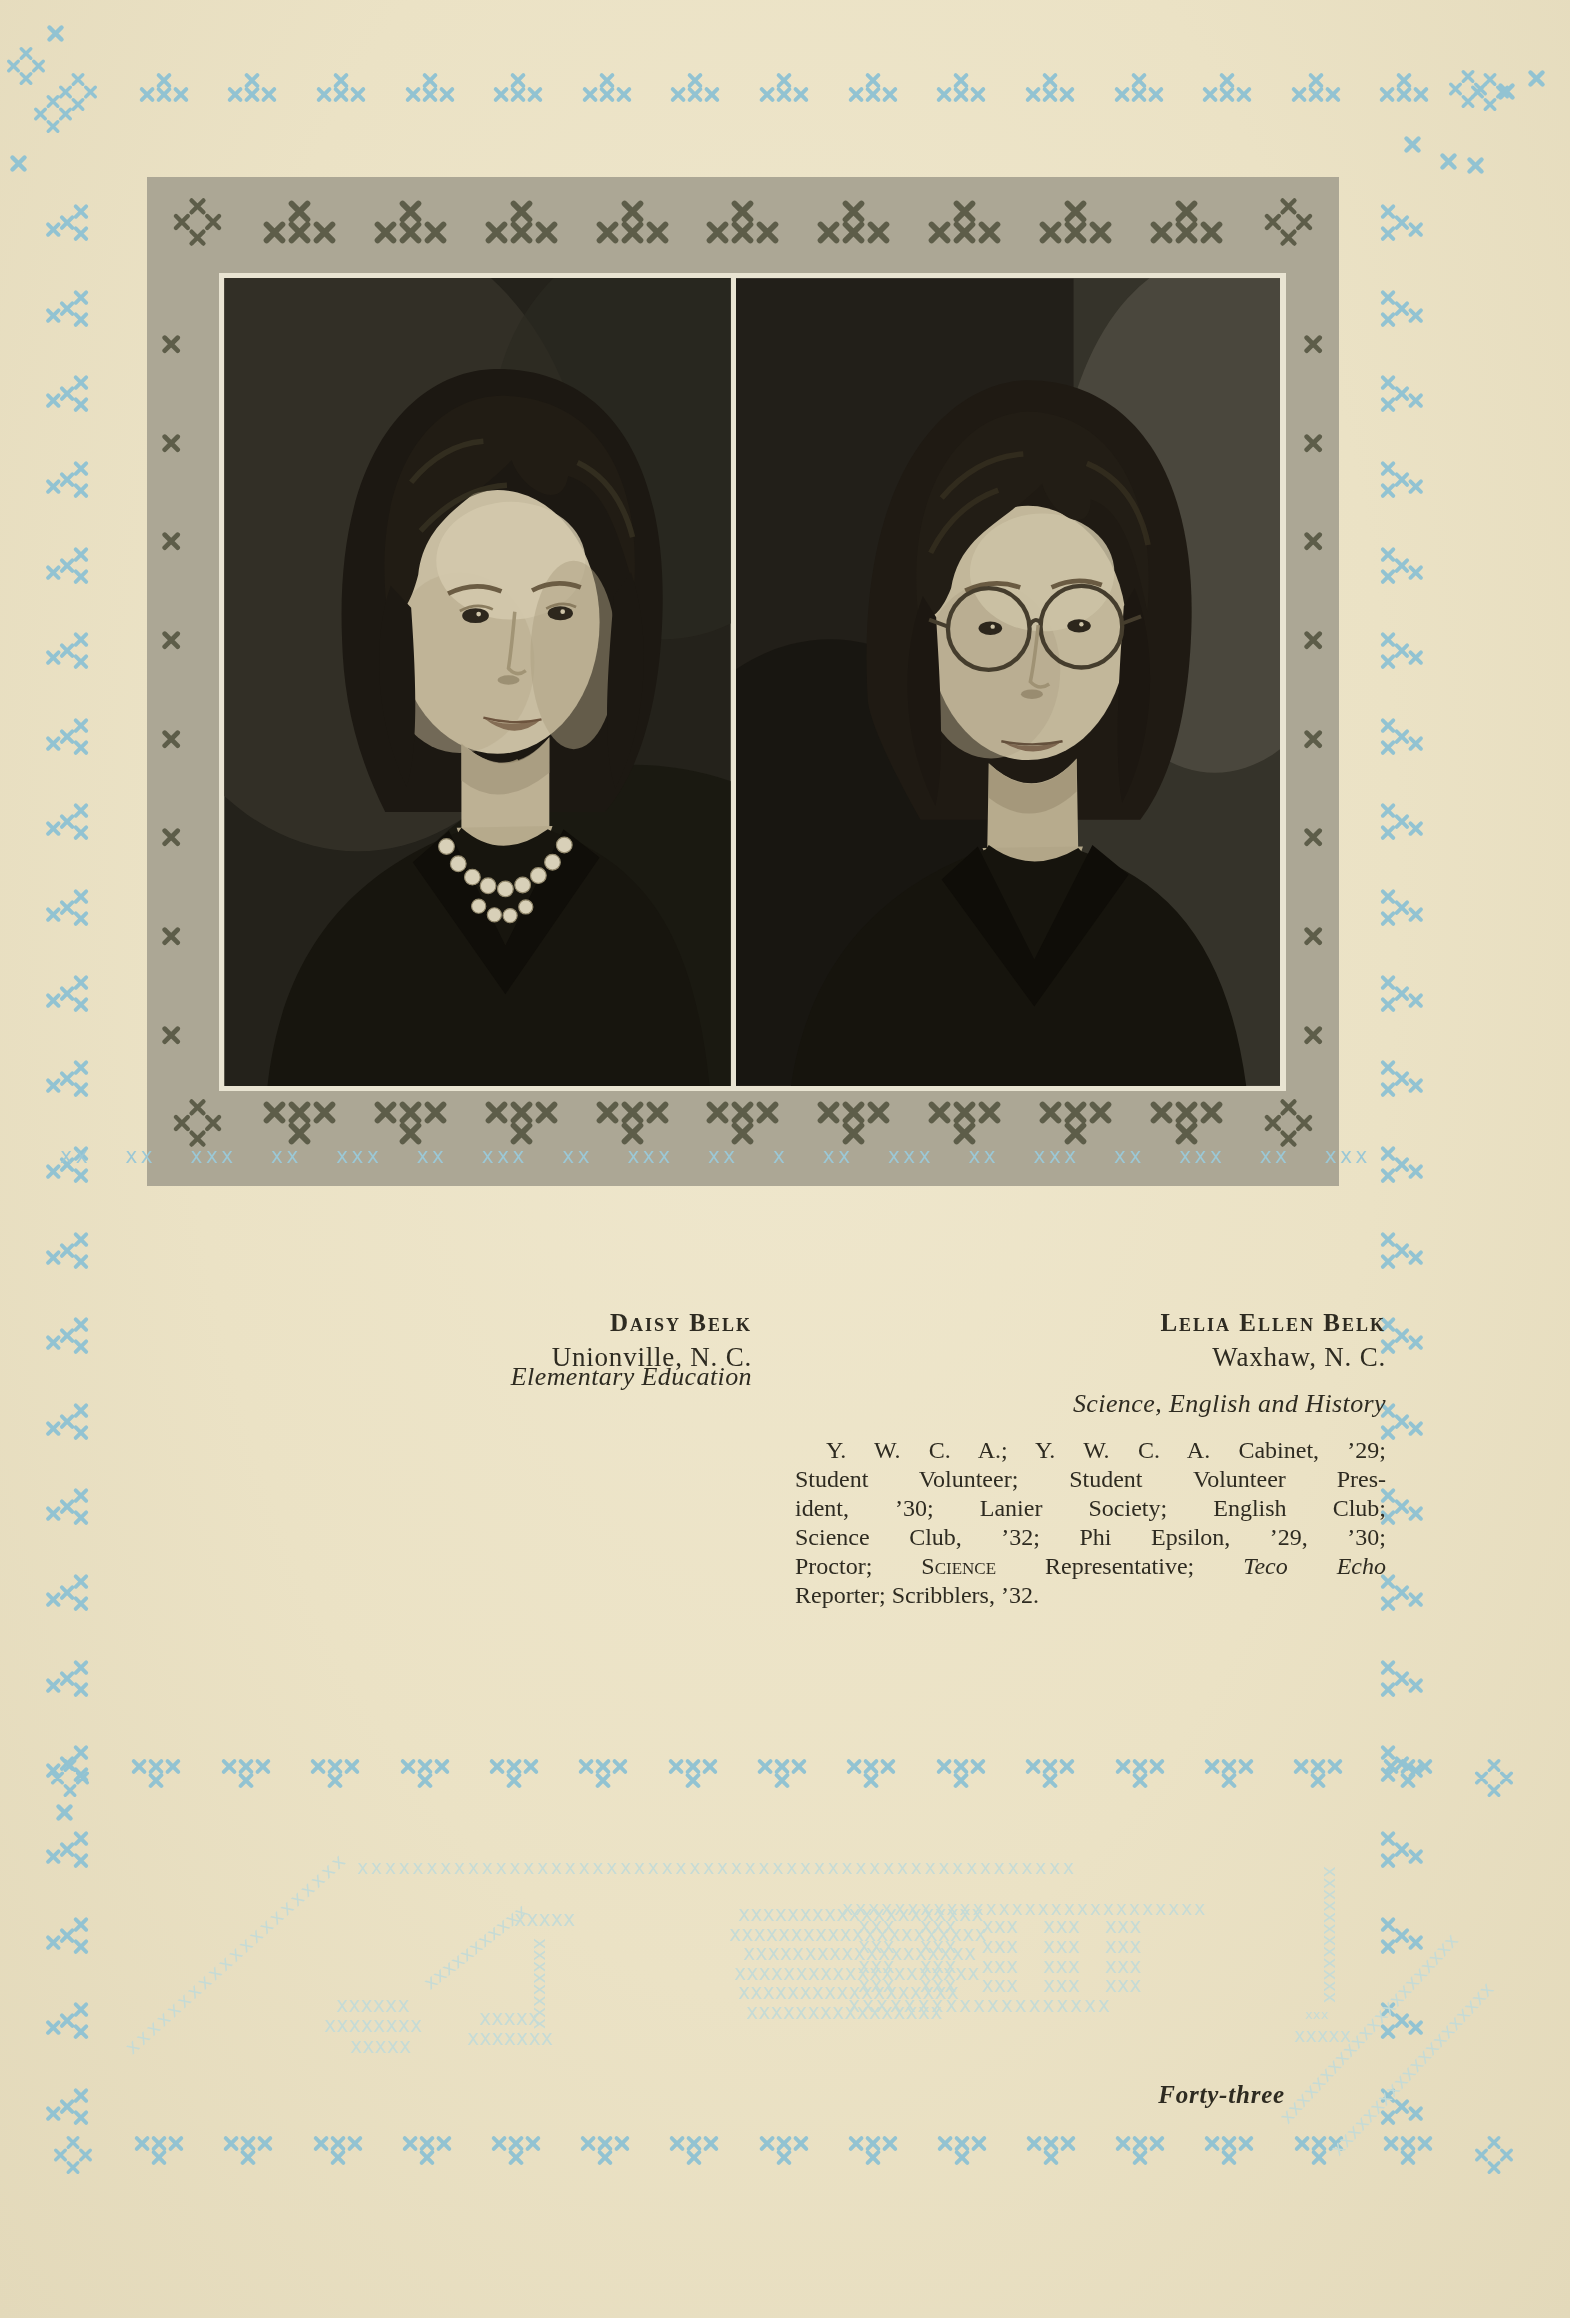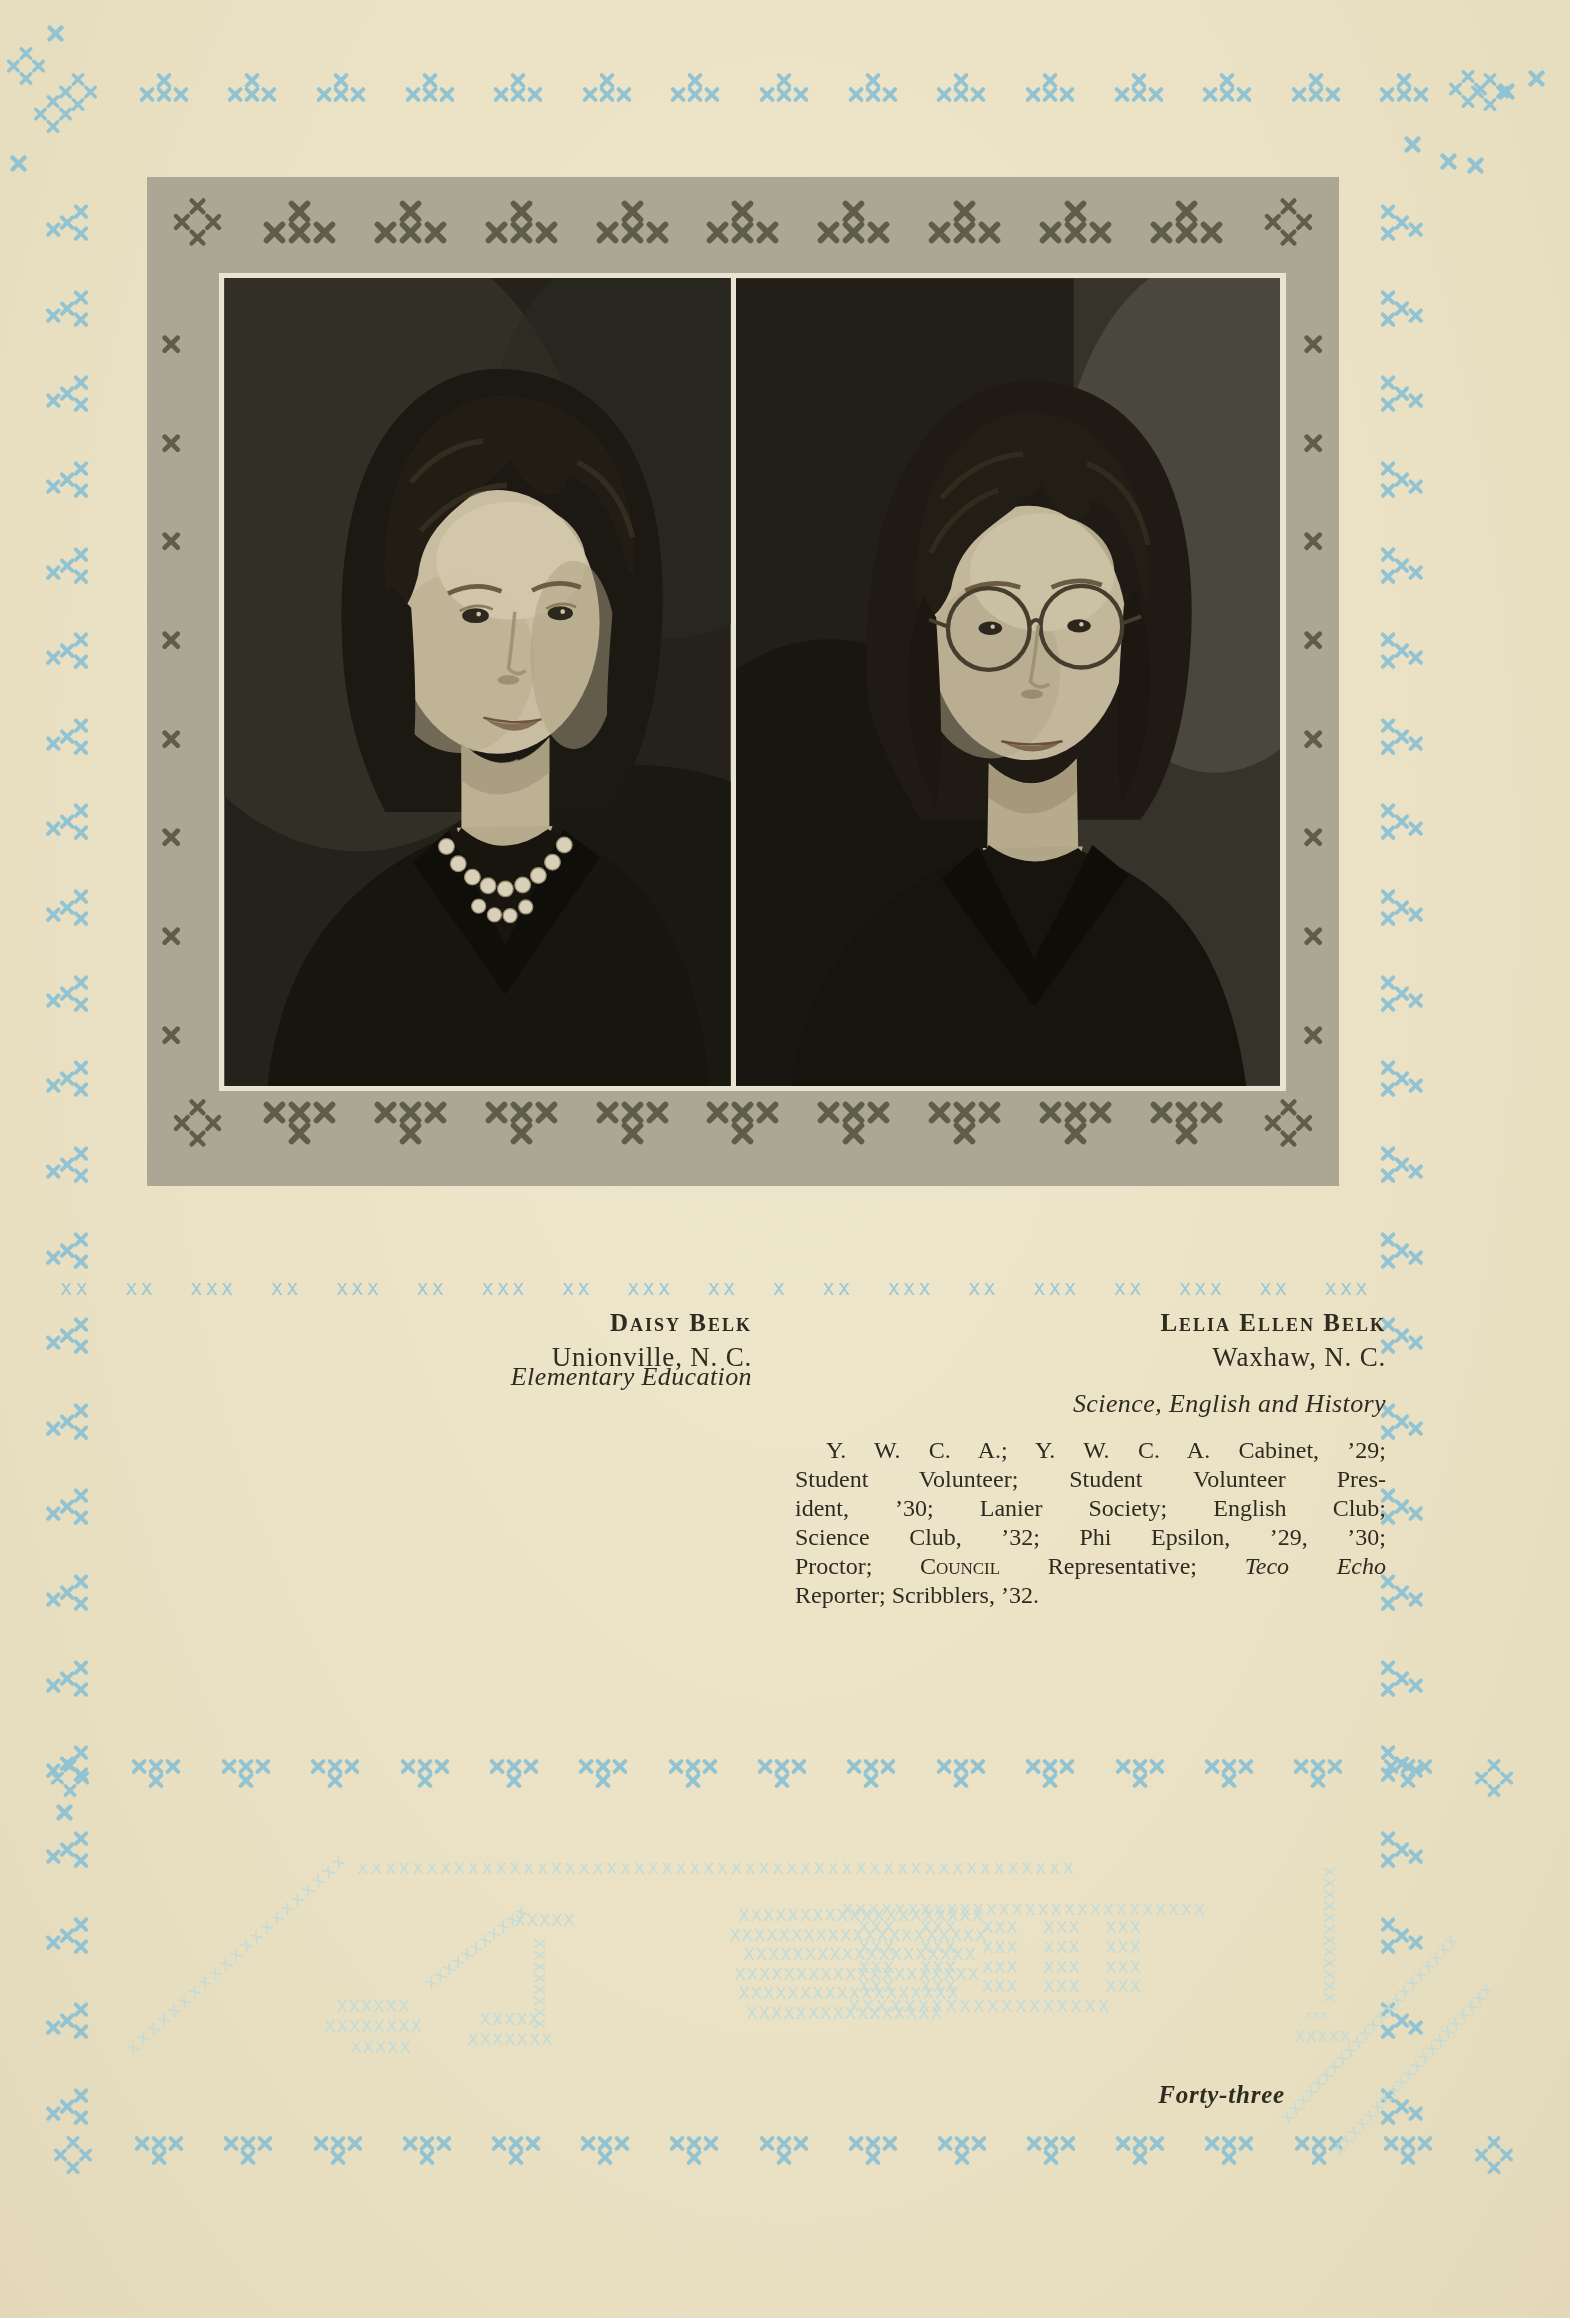--- a/index.html
+++ b/index.html
@@ -19,21 +19,21 @@
   .frame-row.bot{top:921px;}
   .frame-col{position:absolute;top:157px;height:711px;display:flex;flex-direction:column;justify-content:space-between;}
   .frame-col.lft{left:14px;}
   .frame-col.rgt{left:1156px;}
   .mat{position:absolute;left:72px;top:96px;width:1067px;height:818px;background:#e9e4d2;}
   .photo{position:absolute;top:101px;height:808px;overflow:hidden;}
   .photo.lft{left:77px;width:507px;}
   .photo.rgt{left:589px;width:544px;}
   .photo svg{display:block;}
   
-  .sepA{position:absolute;left:60px;top:1276px;width:1335px;white-space:nowrap;overflow:hidden;
+  .sepA{position:absolute;left:60px;top:1144px;width:1335px;white-space:nowrap;overflow:hidden;
     font-family:"DejaVu Sans Mono", monospace;font-size:20.4px;letter-spacing:3.1px;word-spacing:19px;color:#9bc8d6;}
   
   .hdr{position:absolute;text-align:right;}
   .name{font-variant:small-caps;font-weight:700;font-size:25px;letter-spacing:2px;}
   .loc{font-size:27px;letter-spacing:0.8px;}
   .major{font-style:italic;font-size:26px;letter-spacing:0.4px;}
   .para{position:absolute;font-size:24px;line-height:29px;}
   .para .j{text-align:justify;text-align-last:justify;}
   .indent{text-indent:31px;}
   .sc{font-variant:small-caps;}
@@ -602,21 +602,21 @@
   <div class="hdr major" style="left:171px;top:1362px;width:581px;">Elementary Education</div>
 
   <div class="hdr name" style="left:795px;top:1309px;width:591px;">Lelia Ellen Belk</div>
   <div class="hdr loc" style="left:795px;top:1342px;width:591px;">Waxhaw, N. C.</div>
   <div class="hdr major" style="left:795px;top:1389px;width:591px;">Science, English and History</div>
   <div class="para" style="left:795px;top:1436px;width:591px;">
     <div class="j indent">Y. W. C. A.; Y. W. C. A. Cabinet, ’29;</div>
     <div class="j">Student Volunteer; Student Volunteer Pres-</div>
     <div class="j">ident, ’30; Lanier Society; English Club;</div>
     <div class="j">Science Club, ’32; Phi Epsilon, ’29, ’30;</div>
-    <div class="j"><span>Proctor; </span><span class="sc">Council</span><span> Representative; </span><span class="it">Teco Echo</span></div>
+    <div class="j"><span>Proctor; </span><span class="sc">Science</span><span> Representative; </span><span class="it">Teco Echo</span></div>
     <div>Reporter; Scribblers, ’32.</div>
   </div>
 
   <div class="row blue" style="left:47px;top:1758px;width:1470px;">
     <svg class="m" width="46" height="40" viewBox="0 0 36 32">
         <use href="#m-diamond"></use>
       </svg>
     <svg class="m rep" width="52" height="31" viewBox="0 0 36 22">
         <use href="#m-down"></use>
       </svg>

